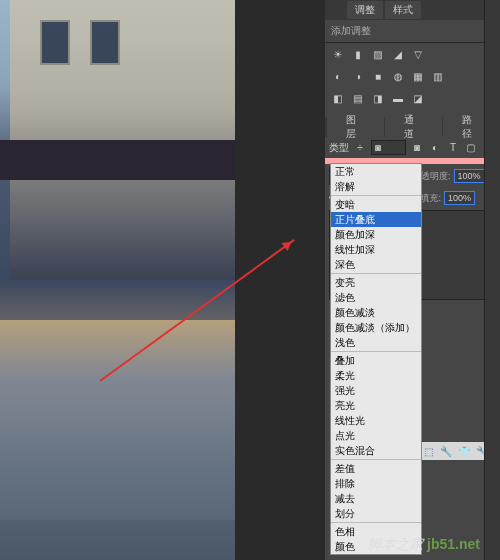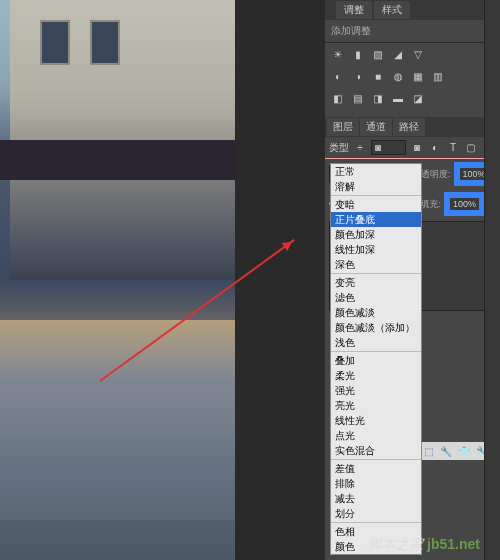--- a/index.html
+++ b/index.html
@@ -4,33 +4,33 @@
 <style>
 *{margin:0;padding:0;box-sizing:border-box;font-family:"Microsoft YaHei",Arial,sans-serif}
 body{width:500px;height:560px;background:#2a2a2a;overflow:hidden;position:relative}
 .canvas{position:absolute;left:0;top:0;width:235px;height:560px;background:linear-gradient(180deg,#9bb5c8 0%,#8ba5b8 15%,#4a5870 30%,#3a4860 50%,#b09070 70%,#5a6878 85%,#4a5868 100%)}
 .building{position:absolute;top:0;left:10px;width:225px;height:280px;background:linear-gradient(180deg,#c8c0b0 0%,#b8b0a0 40%,#3a4050 100%);opacity:0.85}
 .window{position:absolute;width:30px;height:45px;background:#2a3548;border:2px solid #8a8578}
 .w1{top:20px;left:30px}.w2{top:20px;left:80px}
 .awning{position:absolute;top:140px;left:0;width:235px;height:40px;background:#2a2530}
 .water{position:absolute;bottom:40px;left:0;width:235px;height:200px;background:linear-gradient(180deg,#c0a880 0%,#7a8698 30%,#5a6878 100%);opacity:0.88}
 .sidepanel{position:absolute;right:0;top:0;width:175px;height:560px;background:#464646;font-size:10px;color:#ccc}
-.tab-row{display:flex;background:#383838;height:20px;align-items:center;padding-left:11px;gap:2px}
+.tab-row{display:flex;background:#383838;height:20px;align-items:center;padding-left:22px;gap:2px}
 .tab-row span{padding:2px 8px;font-size:10px;background:#464646;border-radius:2px 2px 0 0}
 .adj-label{padding:4px 6px;font-size:10px;color:#aaa;border-bottom:1px solid #2a2a2a}
 .icon-row{display:flex;gap:6px;padding:4px 6px;flex-wrap:wrap}
 .ic{width:14px;height:14px;display:inline-flex;align-items:center;justify-content:center;color:#ccc;font-size:10px}
 .layers-hdr{display:flex;background:#383838;height:20px;align-items:center;padding-left:2px;gap:1px;margin-top:8px}
-.layers-hdr span{padding:2px 6px;font-size:10px;background:#464646}
-.type-row{display:flex;align-items:center;padding:3px 4px;gap:4px;font-size:10px;border-bottom:1px solid #fca5a5}
+.layers-hdr span{padding:2px 19px;font-size:10px;background:#464646}
+.type-row{display:flex;align-items:center;padding:3px 4px;gap:4px;font-size:10px;border-bottom:6px solid #fca5a5}
 .sel{flex:1;background:#3a3a3a;border:1px solid #222;padding:1px 3px;font-size:10px;color:#ccc}
 .blend-row{display:flex;align-items:center;padding:3px 4px;gap:3px}
 .blend-sel{width:80px;background:#3a3a3a;border:1px solid #222;padding:1px 3px;font-size:10px;color:#ccc;position:relative}
 .op-lbl{font-size:9px;color:#aaa}
-.op-val{background:#3a3a3a;padding:1px 3px;font-size:9px;color:#ccc;border:6px solid #3b82f6}
+.op-val{background:#3a3a3a;padding:1px 3px;font-size:9px;color:#ccc;border:1px solid #3b82f6}
 .lock-row{display:flex;align-items:center;padding:3px 4px;gap:3px;font-size:9px}
 .layer-area{height:90px;background:#3a3a3a;margin:2px 4px;border:1px solid #222}
 .dropdown{position:absolute;left:330px;top:163px;width:92px;background:#e8e8e8;color:#000;border:1px solid #888;font-size:10px;z-index:10}
 .dd-item{padding:1px 4px;white-space:nowrap;line-height:13px}
 .dd-item.sel-item{background:#2a6ac8;color:#fff}
 .dd-sep{height:1px;background:#bbb;margin:1px 0}
 .arrow{position:absolute;left:100px;top:380px;width:240px;height:2px;background:#e03030;transform:rotate(-36deg);transform-origin:left center;z-index:5}
 .arrow::after{content:"";position:absolute;right:-2px;top:-4px;border:5px solid transparent;border-left:9px solid #e03030}
 .watermark{position:absolute;right:20px;bottom:6px;font-size:14px;color:#ddd;font-style:italic;z-index:20}
 .watermark b{color:#6a9a4a;font-style:normal}

